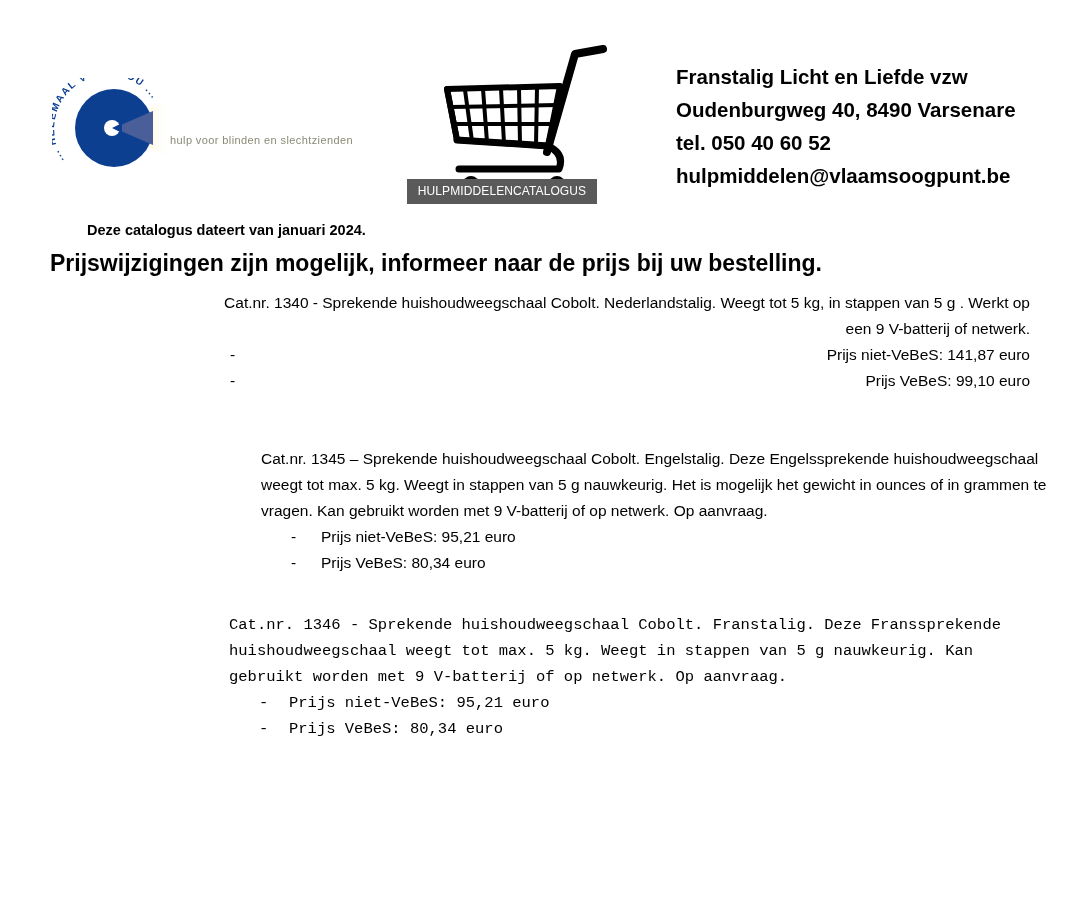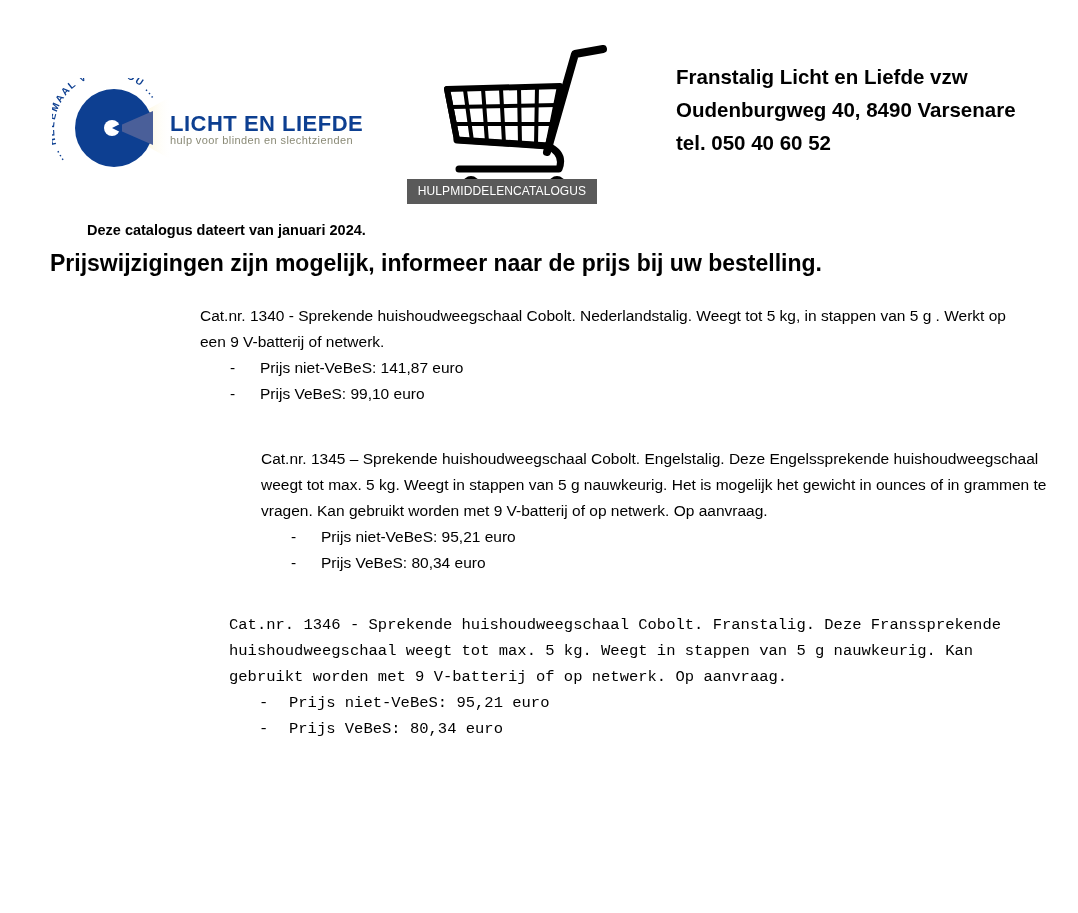--- a/index.html
+++ b/index.html
@@ -22,21 +22,21 @@
   #contact div { white-space:nowrap; }
   
   .notice1 { left:55px; top:222px; font-weight:bold; font-size:14.5px;margin-left:32px; }
   .notice2 { left:50px; top:250px; font-weight:bold; font-size:23px; }
   
   .product { position:absolute; font-size:15.5px; line-height:26px; }
   .product .desc { margin:0; }
   .price-list { list-style:none; margin:0; padding:0; }
   .price-list li { position:relative; padding-left:60px; }
   .price-list li .dash { position:absolute; left:30px; }
-  #p1 { left:200px; top:303px; width:830px; }
+  #p1 { left:200px; top:290px; width:830px;text-align:right; }
   #p2 { left:229px; top:446px; width:790px;margin-left:32px; }
   #p3 { left:229px; top:612px; width:810px;font-family:Liberation Mono, monospace; }
 </style>
 </head>
 <body>
 
 <div id="logo" class="abs">
   <svg width="120" height="100" viewBox="0 0 120 100" style="position:absolute;left:0;top:0;">
     <defs>
       <linearGradient id="beam" x1="0" y1="0" x2="1" y2="0">
@@ -47,21 +47,20 @@
     </defs>
     <polygon points="62,50 120,18 120,82" fill="url(#beam)"></polygon>
     <circle cx="62" cy="50" r="39" fill="#0d3f91"></circle>
     <polygon points="62,50 101,33 101,67" fill="#4a5f99"></polygon>
     <circle cx="60" cy="50" r="8" fill="#ffffff"></circle>
     <polygon points="60,50 70,45 70,55" fill="#0d3f91"></polygon>
     <text font-size="10" font-weight="bold" fill="#0d3f91" letter-spacing="1.5" font-family="Liberation Sans, sans-serif">
       <textPath href="#arc">... HELEMAAL VOOR JOU ...</textPath>
     </text>
   </svg>
-  <div class="logo-title">LICHT EN LIEFDE</div>
   <div class="logo-sub">hulp voor blinden en slechtzienden</div>
 </div>
 
 <div id="cart" class="abs">
   <svg width="225" height="160" viewBox="0 0 225 160" style="position:absolute;left:0;top:0;">
     <g stroke="#000" stroke-linecap="round" stroke-linejoin="round" fill="none">
       <path d="M196 5 L168 10 L140 108" stroke-width="8"></path>
       <path d="M40 45 L153 42 L141 102 L50 96 Z" stroke-width="6"></path>
       <path d="M40 45 L50 96" stroke-width="6"></path>
       <g stroke-width="4">
@@ -78,20 +77,21 @@
     <circle cx="64" cy="140" r="8" fill="#000"></circle>
     <circle cx="150" cy="140" r="8" fill="#000"></circle>
   </svg>
   <div class="cart-banner">HULPMIDDELENCATALOGUS</div>
 </div>
 
 <div id="contact" class="abs">
   <div>Franstalig Licht en Liefde vzw</div>
   <div>Oudenburgweg 40, 8490 Varsenare</div>
   <div>tel. 050 40 60 52</div>
+  <div>hulpmiddelen@vlaamsoogpunt.be</div>
 </div>
 
 <div class="abs notice1">Deze catalogus dateert van januari 2024.</div>
 <div class="abs notice2">Prijswijzigingen zijn mogelijk, informeer naar de prijs bij uw bestelling.</div>
 
 <div id="p1" class="product">
   <p class="desc">Cat.nr. 1340 - Sprekende huishoudweegschaal Cobolt. Nederlandstalig. Weegt tot 5 kg, in stappen van 5 g . Werkt op een 9 V-batterij of netwerk.</p>
   <ul class="price-list">
     <li><span class="dash">-</span><span>Prijs niet-VeBeS: 141,87 euro</span></li>
     <li><span class="dash">-</span><span>Prijs VeBeS: 99,10 euro</span></li>

